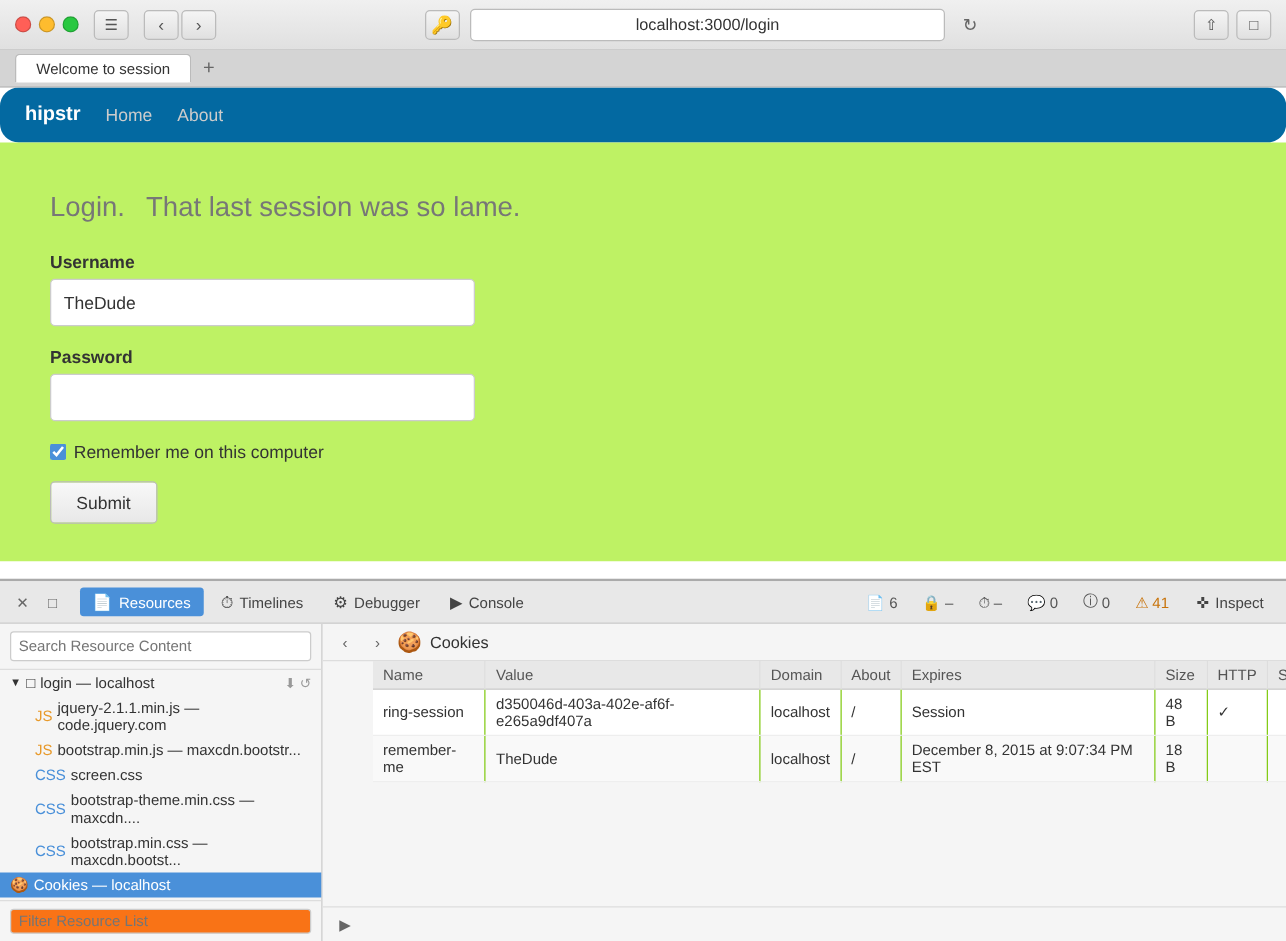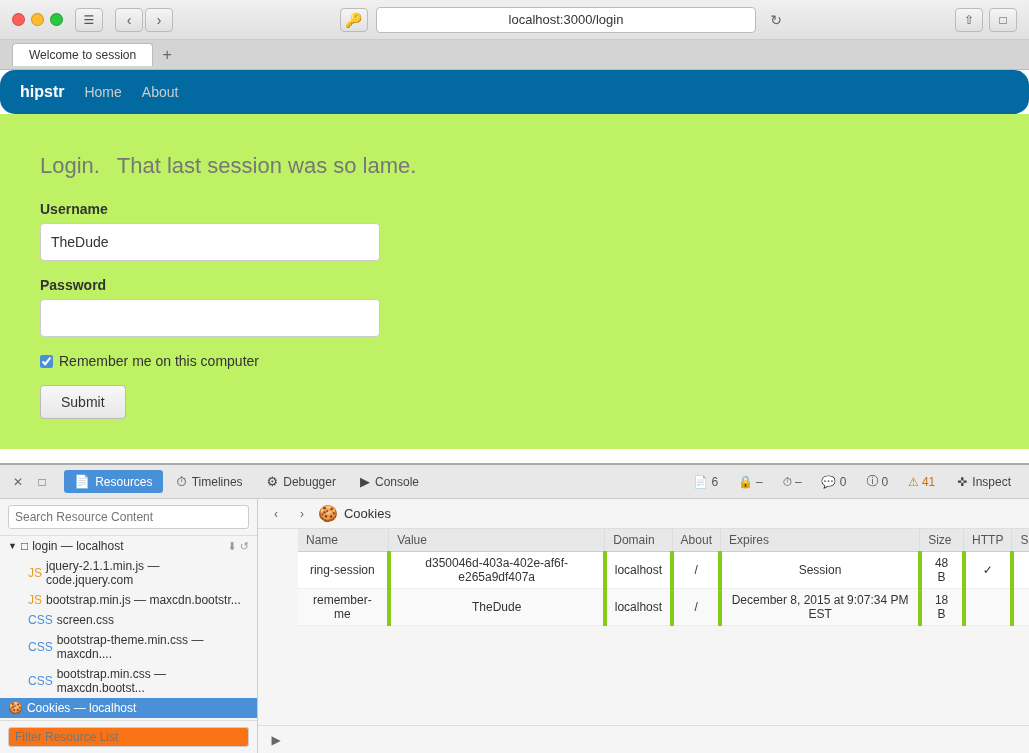--- a/index.html
+++ b/index.html
@@ -408,23 +408,22 @@
     th {
       text-align: left;
       padding: 4px 8px;
       font-weight: normal;
       color: #555;
       border-right: 1px solid #ddd;
     }
     td {
       padding: 4px 8px;
       border-bottom: 1px solid #eee;
-      border-right: 4px solid #84cc16;
-      color: #333;
-      text-align: center;
+      border-right: 1px solid #84cc16;
+      color: #333;
     }
     tr:nth-child(odd) td { background: #fff; }
     tr:nth-child(even) td { background: #f9f9f9; }
 
     .dt-main-footer {
       padding: 4px 8px;
       border-top: 1px solid #ddd;
       height: 28px;
       display: flex;
       align-items: center;

